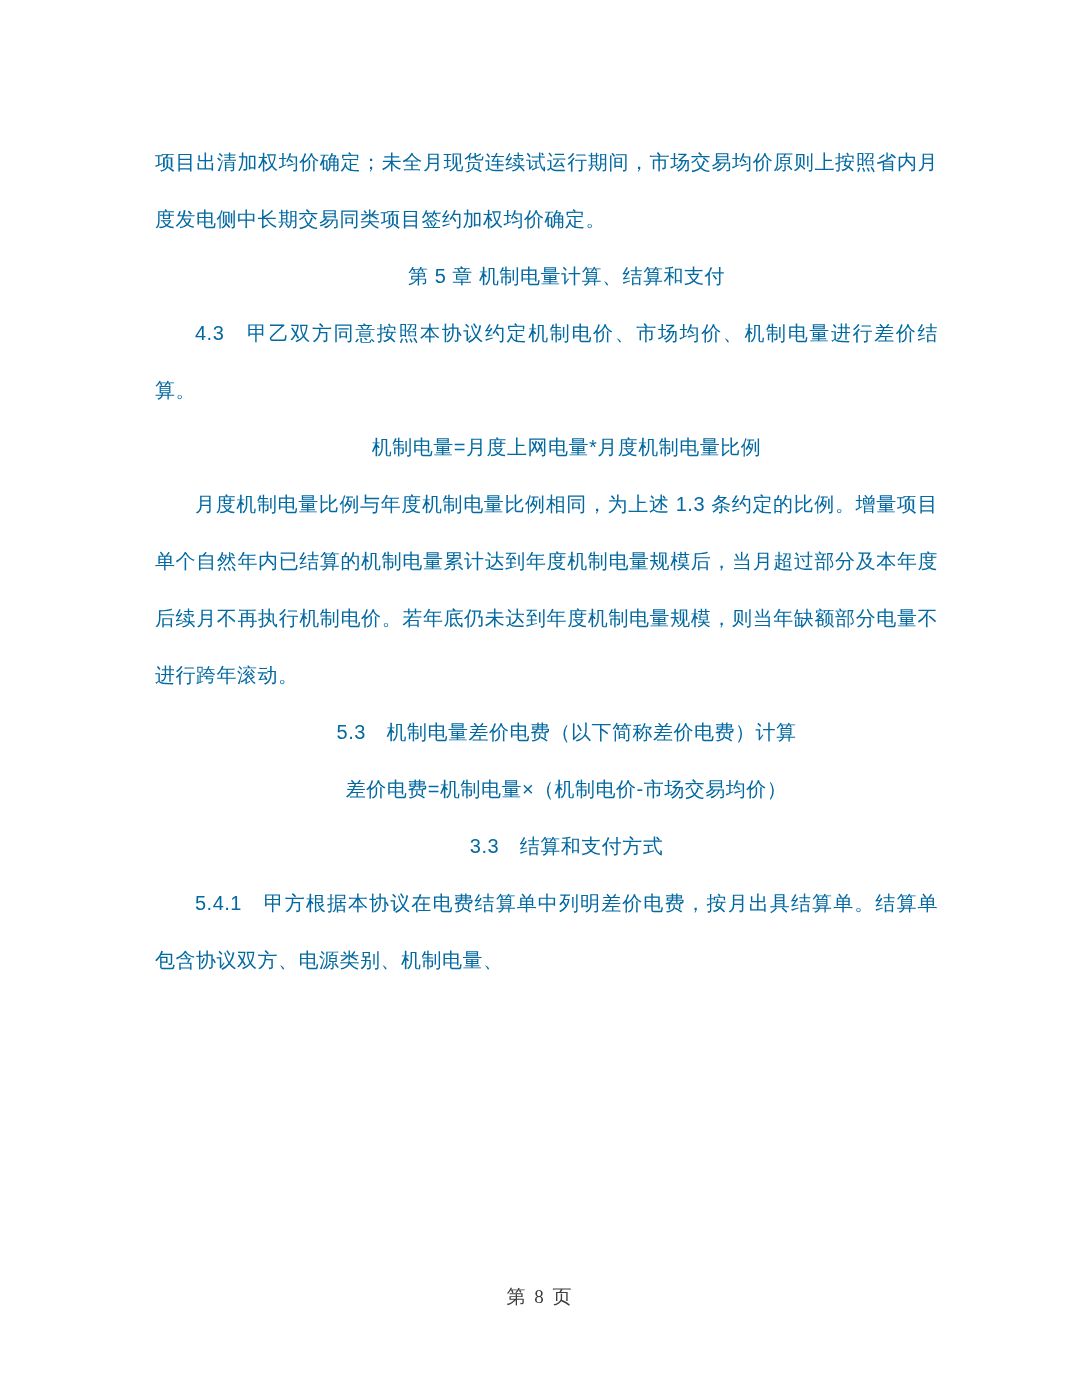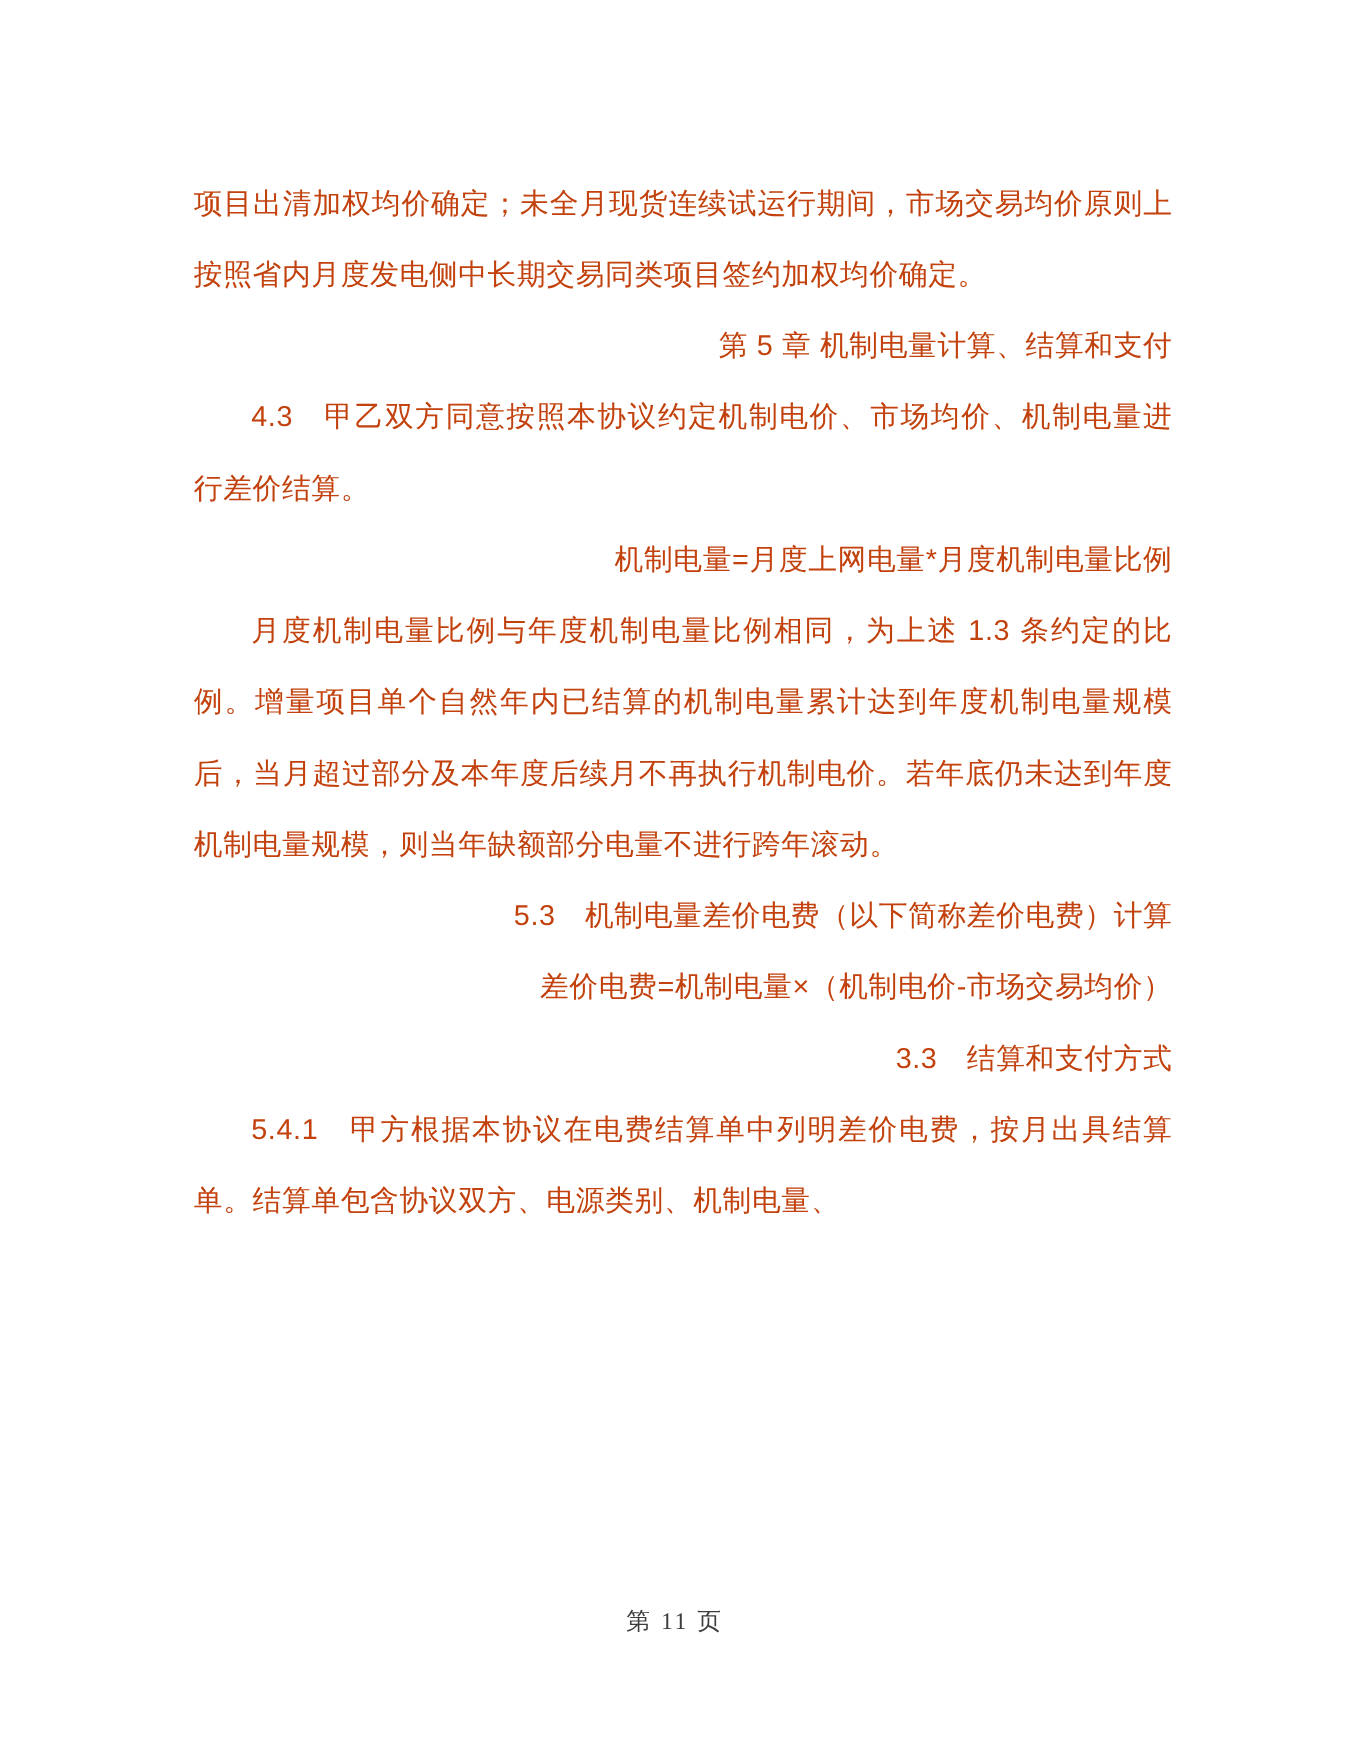--- a/index.html
+++ b/index.html
@@ -17,36 +17,36 @@
     color: #1c1c1c;
   }
   .doc-content {
     position: absolute;
     top: 134px;
     left: 155px;
     width: 783px;
   }
   .para {
     margin: 0;
-    font-size: 23px;
+    font-size: 20px;
     line-height: 57px;
     text-align: justify;
     text-justify: inter-character;
     letter-spacing: 0.5px;
-    color: #c2410c;
+    color: #0369a1;
     word-break: break-all;
   }
   .para.indent {
     text-indent: 2em;
   }
   .para.no-indent {
     text-indent: 0;
   }
   .para.single {
-    text-align: right;
+    text-align: center;
   }
   .page-footer {
     position: absolute;
     top: 1284px;
     left: 0;
     width: 100%;
     text-align: center;
   }
   .page-footer span {
     font-family: "Liberation Serif", "DejaVu Serif", serif;
@@ -78,16 +78,16 @@
     <p class="para indent single">差价电费=机制电量×（机制电价-市场交易均价）</p>
 
 
     <p class="para indent single">3.3　结算和支付方式</p>
 
     <p class="para indent">5.4.1　甲方根据本协议在电费结算单中列明差价电费，按月出具结算单。结算单包含协议双方、电源类别、机制电量、</p>
 
   </main>
 
   <footer class="page-footer">
-    <span>第 11 页</span>
+    <span>第 8 页</span>
   </footer>
 
 </div>
 
 </body></html>

